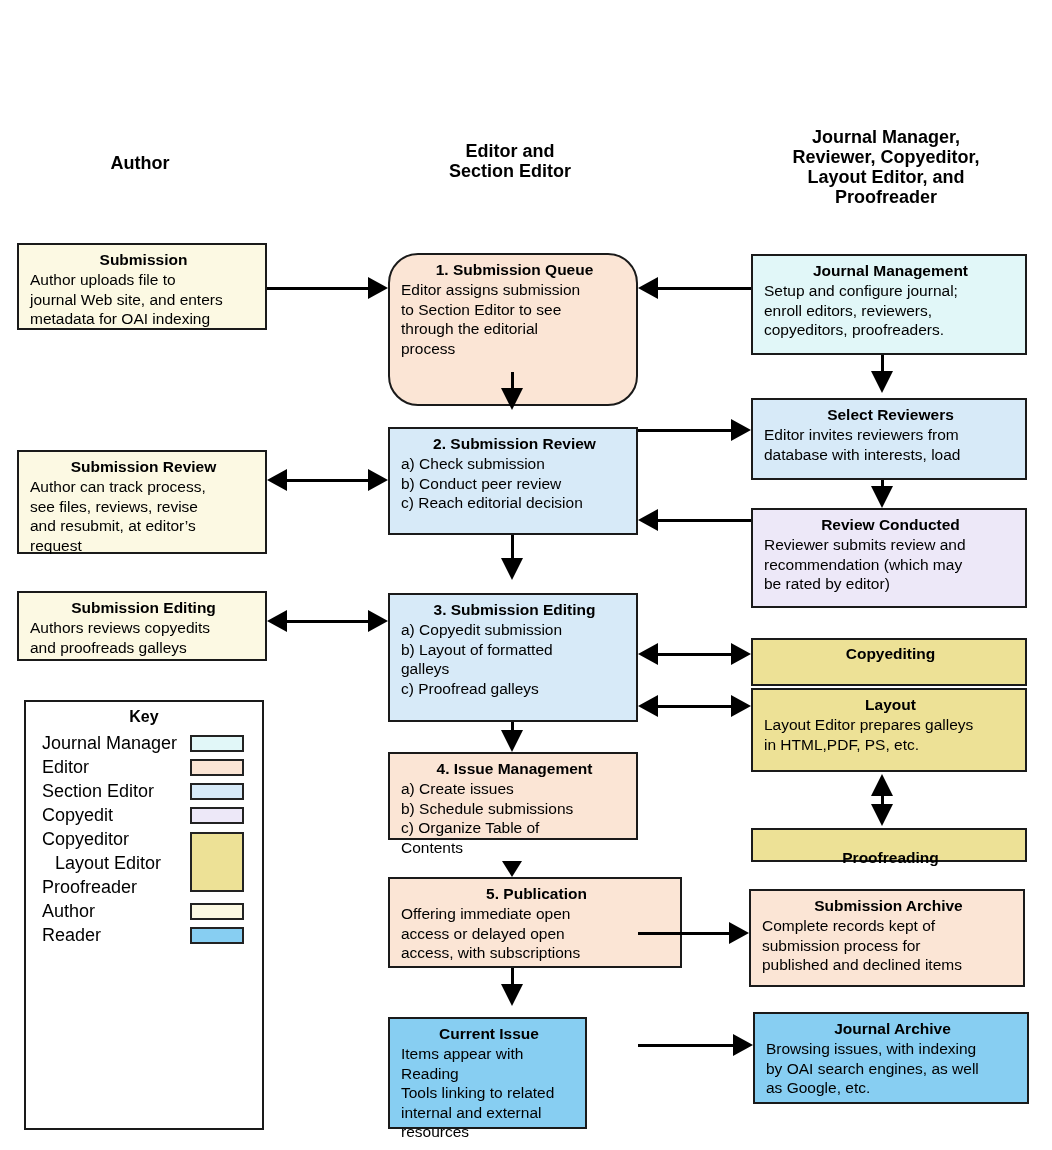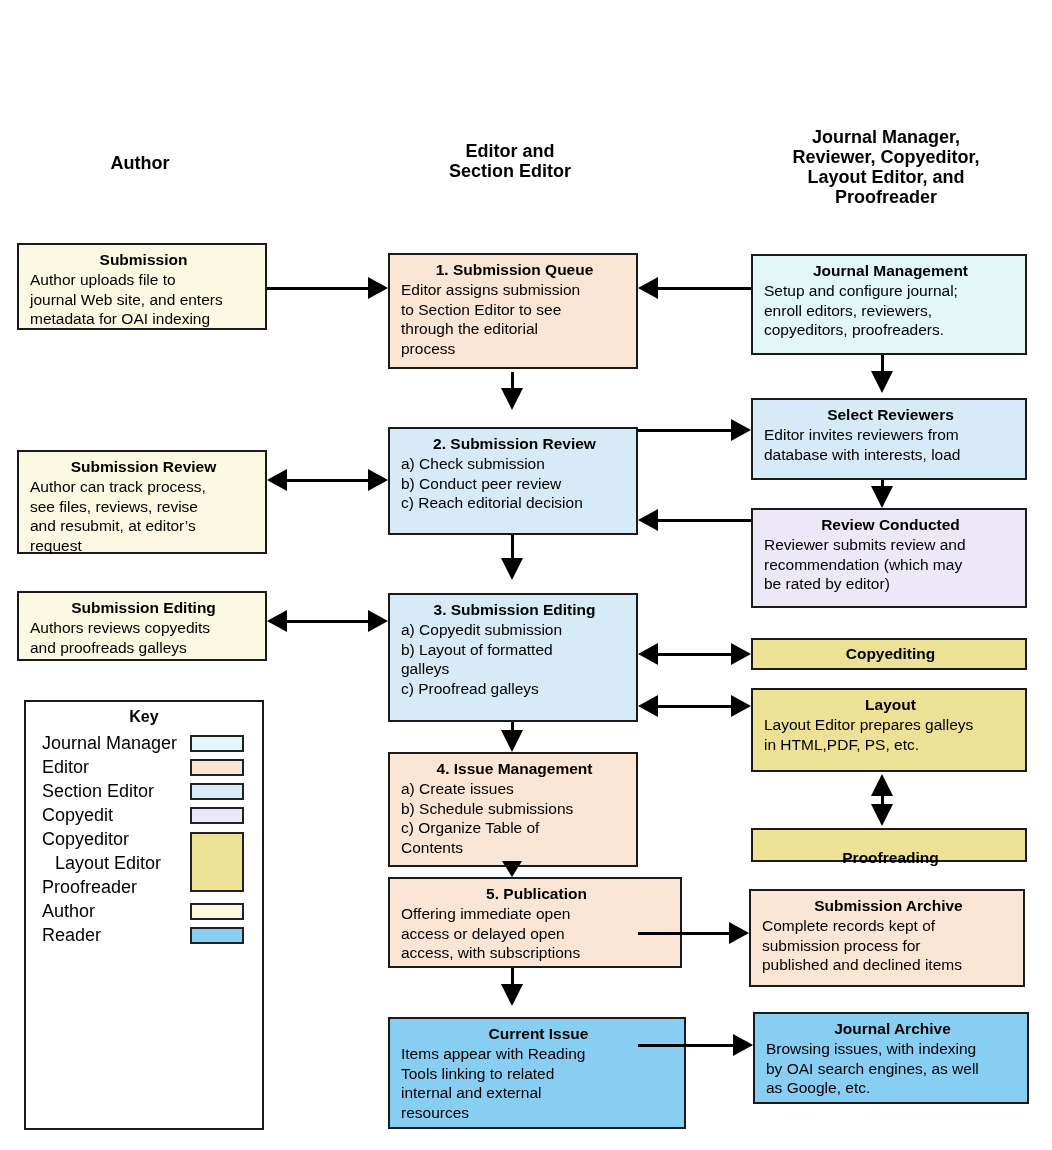--- a/index.html
+++ b/index.html
@@ -75,54 +75,54 @@
 see files, reviews, revise
 and resubmit, at editor’s
 request</span>
   </div>
   <div class="box c-author" style="left:17px;top:591px;width:250px;height:70px;">
     <span class="title">Submission Editing</span>
     <span class="body">Authors reviews copyedits
 and proofreads galleys</span>
   </div>
 
-  <div class="box c-editor" style="left:388px;top:253px;width:250px;height:116px;">
+  <div class="box c-editor" style="left:388px;top:253px;width:250px;height:153px;border-radius:30px;">
     <span class="title">1. Submission Queue</span>
     <span class="body">Editor assigns submission
 to Section Editor to see
 through the editorial
 process</span>
   </div>
   <div class="box c-section" style="left:388px;top:427px;width:250px;height:108px;">
     <span class="title">2. Submission Review</span>
     <span class="body">a) Check submission
 b) Conduct peer review
 c) Reach editorial decision</span>
   </div>
   <div class="box c-section" style="left:388px;top:593px;width:250px;height:129px;">
     <span class="title">3. Submission Editing</span>
     <span class="body">a) Copyedit submission
 b) Layout of formatted
 galleys
 c) Proofread galleys</span>
   </div>
-  <div class="box c-editor" style="left:388px;top:752px;width:250px;height:115px;">
+  <div class="box c-editor" style="left:388px;top:752px;width:250px;height:88px;">
     <span class="title">4. Issue Management</span>
     <span class="body">a) Create issues
 b) Schedule submissions
 c) Organize Table of
 Contents</span>
   </div>
   <div class="box c-editor" style="left:388px;top:877px;width:294px;height:91px;">
     <span class="title">5. Publication</span>
     <span class="body">Offering immediate open
 access or delayed open
 access, with subscriptions</span>
   </div>
-  <div class="box c-reader" style="left:388px;top:1017px;width:298px;height:112px;">
+  <div class="box c-reader" style="left:388px;top:1017px;width:199px;height:112px;">
     <span class="title">Current Issue</span>
     <span class="body">Items appear with Reading
 Tools linking to related
 internal and external
 resources</span>
   </div>
 
   <div class="box c-jm" style="left:751px;top:254px;width:276px;height:101px;">
     <span class="title">Journal Management</span>
     <span class="body">Setup and configure journal;
@@ -133,21 +133,21 @@
     <span class="title">Select Reviewers</span>
     <span class="body">Editor invites reviewers from
 database with interests, load</span>
   </div>
   <div class="box c-reviewer" style="left:751px;top:508px;width:276px;height:100px;">
     <span class="title">Review Conducted</span>
     <span class="body">Reviewer submits review and
 recommendation (which may
 be rated by editor)</span>
   </div>
-  <div class="box c-khaki" style="left:751px;top:638px;width:276px;height:32px;padding-top:4px;">
+  <div class="box c-khaki" style="left:751px;top:638px;width:276px;height:48px;padding-top:4px;">
     <span class="title">Copyediting</span>
   </div>
   <div class="box c-khaki" style="left:751px;top:688px;width:276px;height:84px;">
     <span class="title">Layout</span>
     <span class="body">Layout Editor prepares galleys
 in HTML,PDF, PS, etc.</span>
   </div>
   <div class="box c-khaki" style="left:751px;top:828px;width:276px;height:34px;padding-top:18px;">
     <span class="title">Proofreading</span>
   </div>

